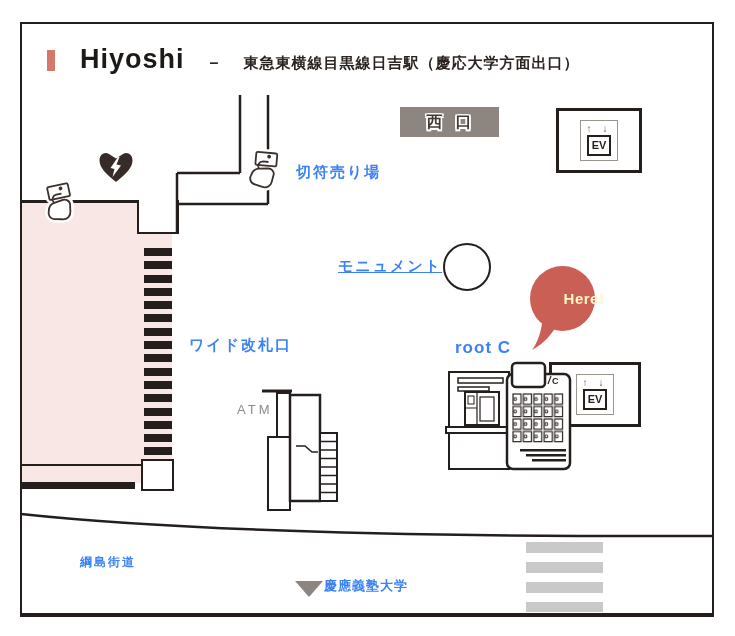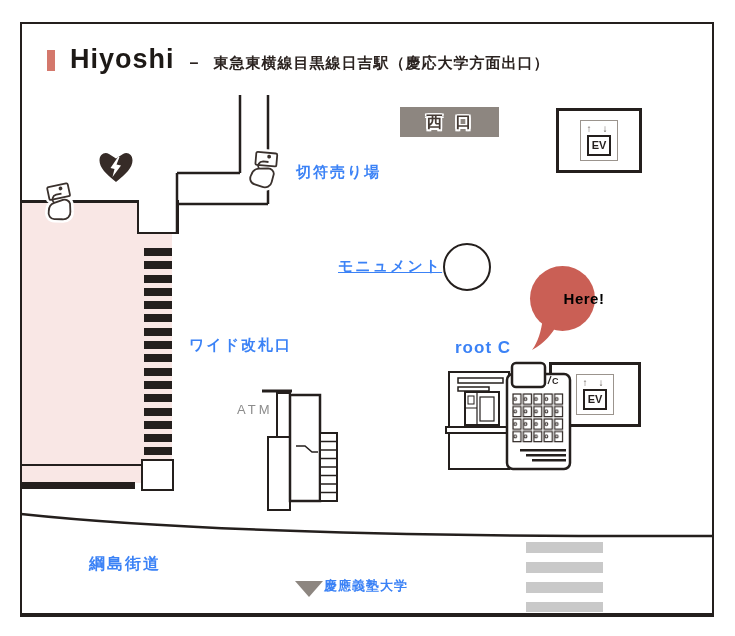--- a/index.html
+++ b/index.html
@@ -4,21 +4,21 @@
 <style>
   html,body{margin:0;padding:0;background:#fff;}
   .stage{position:relative;width:735px;height:636px;background:#fff;overflow:hidden;
          font-family:"Liberation Sans","DejaVu Sans",sans-serif;color:#2b2320;}
   .abs{position:absolute;}
 
   
   .frame{left:20px;top:22px;width:690px;height:589px;border:2.5px solid #241f1d;border-bottom-width:4px;}
 
   
-  .title-row{left:47px;top:44px;display:flex;align-items:baseline;gap:15px;z-index:5;}
+  .title-row{left:47px;top:44px;display:flex;align-items:baseline;gap:25px;z-index:5;}
   .title-bar{width:8px;height:21px;background:#d4786c;align-self:center;margin-top:2px;}
   .title-en{font-size:27px;font-weight:bold;letter-spacing:1px;color:#1d1916;}
   .title-dash{font-size:16px;font-weight:bold;}
   .title-jp{font-size:15px;font-weight:bold;letter-spacing:1px;}
 
   
   .pink{left:22px;top:202px;width:150px;height:281px;background:#f9e7e5;z-index:0;}
   .pink-top{left:22px;top:200px;width:116px;height:2.5px;background:#241f1d;z-index:2;}
   .pink-bottom{left:22px;top:464px;width:120px;height:2px;background:#241f1d;z-index:2;}
   .platform-bar{left:22px;top:482px;width:113px;height:7px;background:#241f1d;z-index:2;}
@@ -43,31 +43,31 @@
   .ev2{left:549px;top:362px;width:86px;height:59px;z-index:1;}
   .ev-inner{border:1px solid #9b948d;padding:3px 6px 4px;display:flex;flex-direction:column;align-items:center;background:#fff;}
   .ev-arrows{font-size:10px;color:#5a524c;letter-spacing:4px;line-height:10px;margin-bottom:1px;}
   .ev-sign{border:2.5px solid #241f1d;font-size:11px;font-weight:bold;line-height:17px;padding:0 3px;color:#241f1d;}
 
   
   .lbl{font-weight:bold;font-size:15px;letter-spacing:2px;z-index:4;white-space:nowrap;color:#3b82f6;}
   .ticket-office{left:296px;top:163px;}
   .monument-lbl{left:338px;top:257px;text-decoration:underline;}
   .wide-gate{left:189px;top:336px;}
-  .road-lbl{left:89px;top:554px;font-size:16px;}
+  .road-lbl{left:80px;top:554px;font-size:12px;}
   .univ-lbl{left:324px;top:577px;font-size:13px;letter-spacing:1px;}
   .atm-lbl{left:237px;top:402px;font-weight:normal;font-size:13px;letter-spacing:3px;color:#8c8c8c;}
   .rootc-lbl{left:455px;top:338px;font-size:17px;letter-spacing:1px;z-index:4;}
 
   .monument-circle{left:443px;top:243px;width:44px;height:44px;border:2.5px solid #241f1d;border-radius:50%;background:#fff;z-index:3;}
 
   
   .here-bubble{left:530px;top:266px;width:65px;height:65px;border-radius:50%;background:#ca5f55;
      display:flex;align-items:center;justify-content:center;z-index:4;}
-  .here-txt{color:#000000;font-weight:bold;font-size:15px;letter-spacing:0.5px;margin-left:43px;}
+  .here-txt{color:#fef9c3;font-weight:bold;font-size:15px;letter-spacing:0.5px;margin-left:43px;}
 
   
   .univ-triangle{left:295px;top:581px;width:0;height:0;border-left:14px solid transparent;
      border-right:14px solid transparent;border-top:16px solid #8d8680;z-index:3;}
 
   
   .crosswalk{left:526px;top:542px;width:77px;height:70px;z-index:1;
      background:repeating-linear-gradient(to bottom,#c9c9c9 0 11px,transparent 11px 20px);}
 
   .overlay-svg{left:0;top:0;width:735px;height:636px;z-index:2;}

